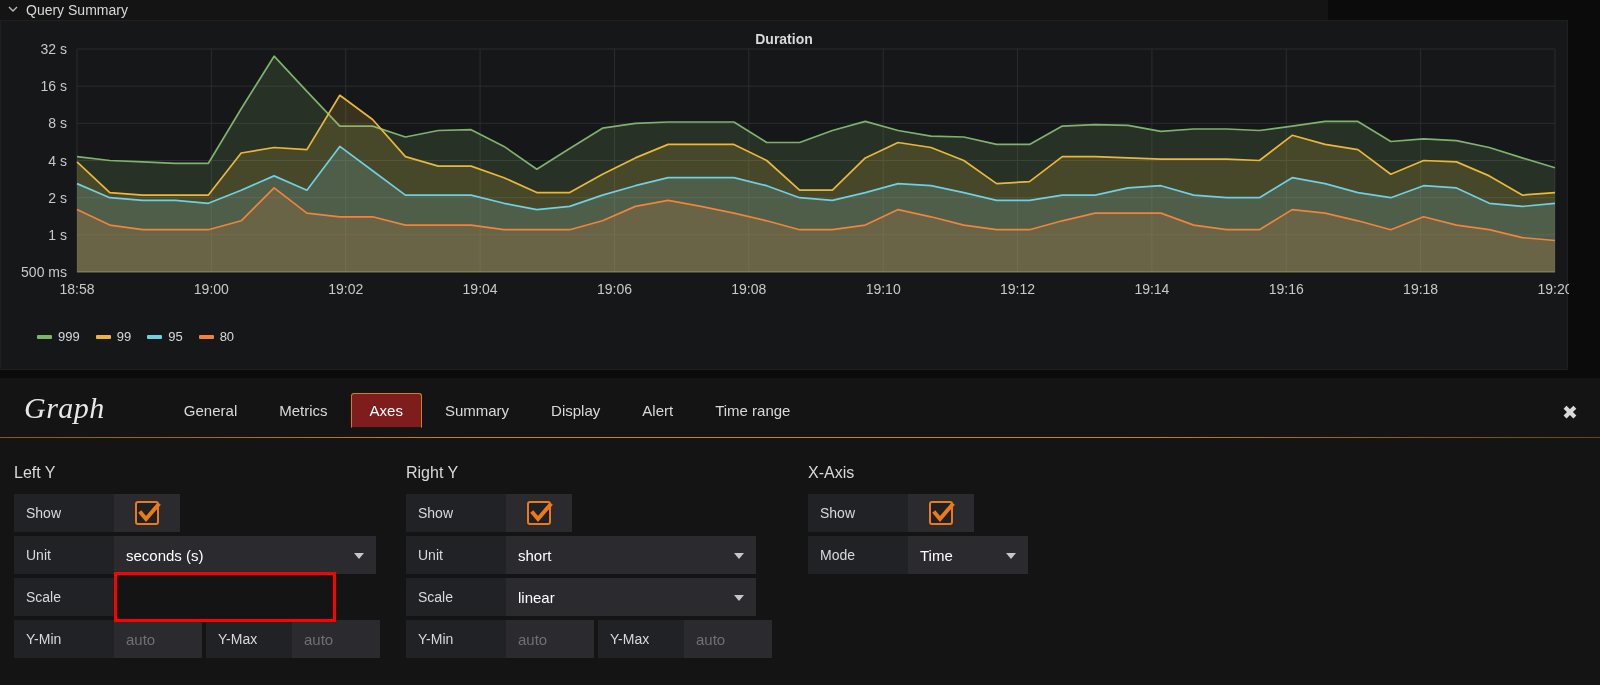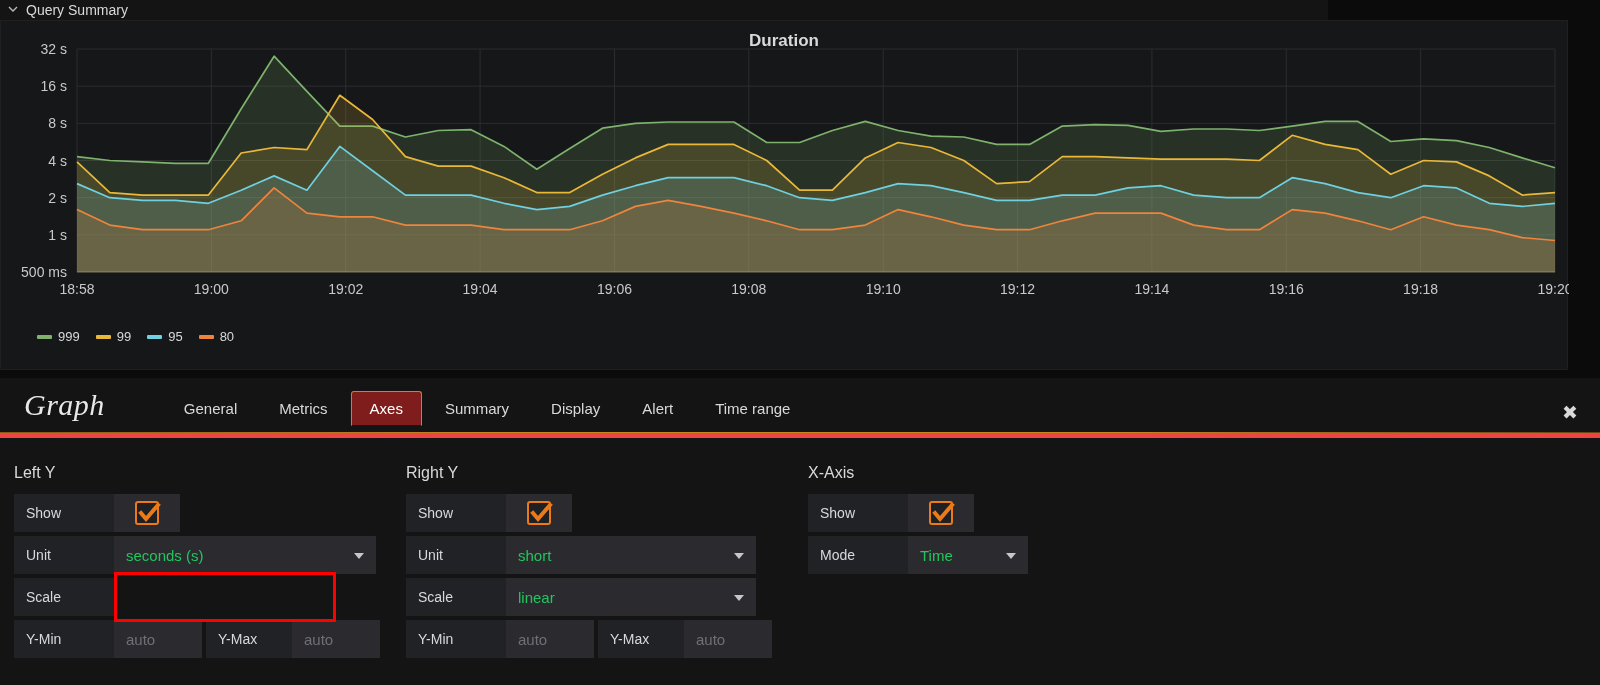--- a/index.html
+++ b/index.html
@@ -26,40 +26,40 @@
   .chevron svg { display: block; }
 
   
   .panel {
     position: absolute; left: 0; top: 20px; width: 1568px; height: 350px;
     background: #161719;
     border: 1px solid #1f1f20;
   }
   .panel-title {
     position: absolute; left: 0; top: 10px; width: 100%;
-    text-align: center; color: #d8d9da; font-size: 17px; font-weight: bold;
+    text-align: center; color: #d8d9da; font-size: 14px; font-weight: bold;
   }
   .graph-area { position: absolute; left: 0; top: 12px; width: 1568px; height: 285px; }
   .legend {
     position: absolute; left: 36px; top: 308px;
     display: flex; align-items: center; gap: 16px;
     font-size: 13px; color: #d8d9da;
   }
   .legend-item { display: flex; align-items: center; gap: 6px; }
   .legend-swatch { width: 15px; height: 4px; border-radius: 1px; display: inline-block; }
 
   
   .editor {
     position: absolute; left: 0; top: 378px; width: 1600px; height: 307px;
     background: #141414;
   }
   .editor-tabs {
     position: relative; height: 60px;
     display: flex; align-items: center;
-    border-bottom: 6px solid #ef4444;
+    border-bottom: 1px solid #ef4444;
   }
   .editor-tabs::after {
     content: ""; position: absolute; left: 0; right: 0; bottom: -1px; height: 1px;
     background: linear-gradient(to right, #8a5a12, #c8841f 30%, #c8841f 70%, #6a4510);
   }
   .editor-title {
     font-family: "Liberation Serif", serif;
     font-style: italic; font-size: 30px; color: #e8e8e8;
     margin-left: 24px; margin-right: 60px; letter-spacing: 0.5px;
   }
@@ -102,21 +102,21 @@
   .gf-checkbox {
     width: 24px; height: 24px; border-radius: 3px;
     border: 2px solid #eb7b18; background: #1f2023;
     position: relative; cursor: pointer;
   }
   .gf-checkbox svg { position: absolute; left: -1px; top: -3px; }
 
   .fselect {
     position: relative; background: #2b2b2f; height: 38px;
     display: flex; align-items: center;
-    color: #22c55e; font-size: 15px; padding: 0 34px 0 12px;
+    color: #ffffff; font-size: 15px; padding: 0 34px 0 12px;
     cursor: pointer; min-width: 120px;
   }
   .caret {
     position: absolute; right: 12px; top: 50%; margin-top: -2px;
     width: 0; height: 0; border-left: 5px solid transparent;
     border-right: 5px solid transparent; border-top: 6px solid #c7c7c7;
   }
   .fselect.w262 { width: 262px; }
   .fselect.w250 { width: 250px; }
   .fselect.w115 { width: 115px; }

